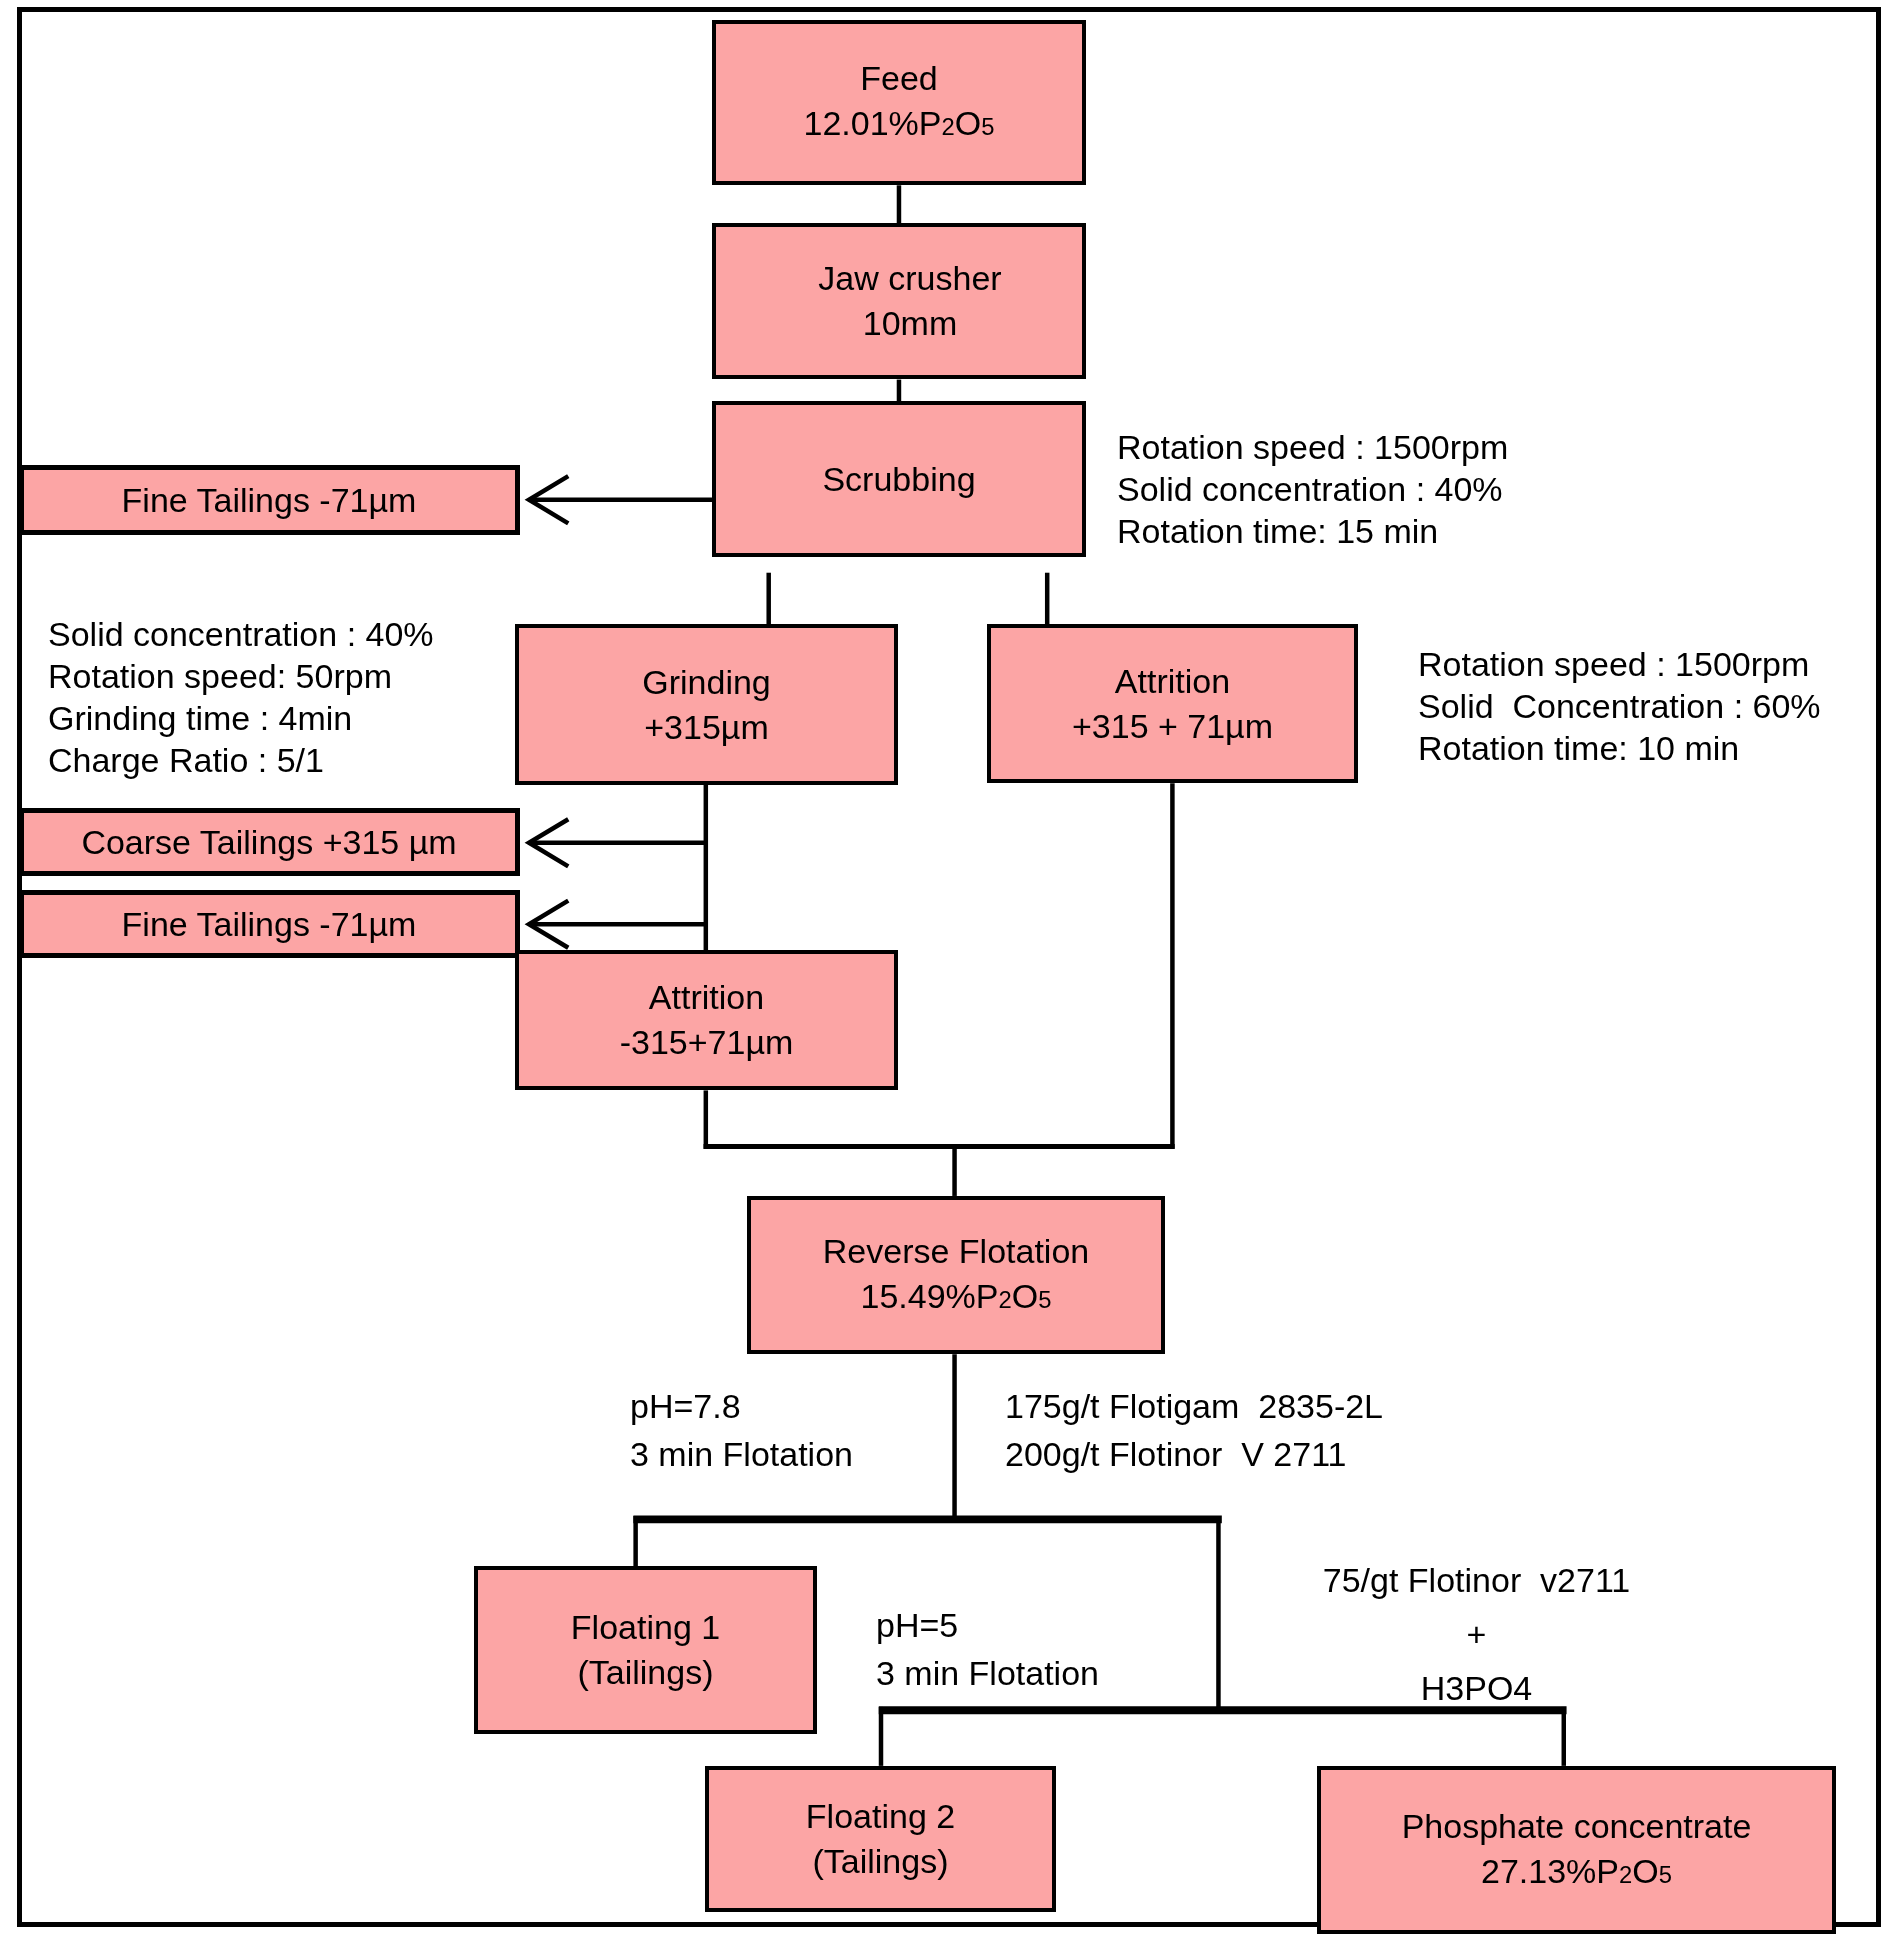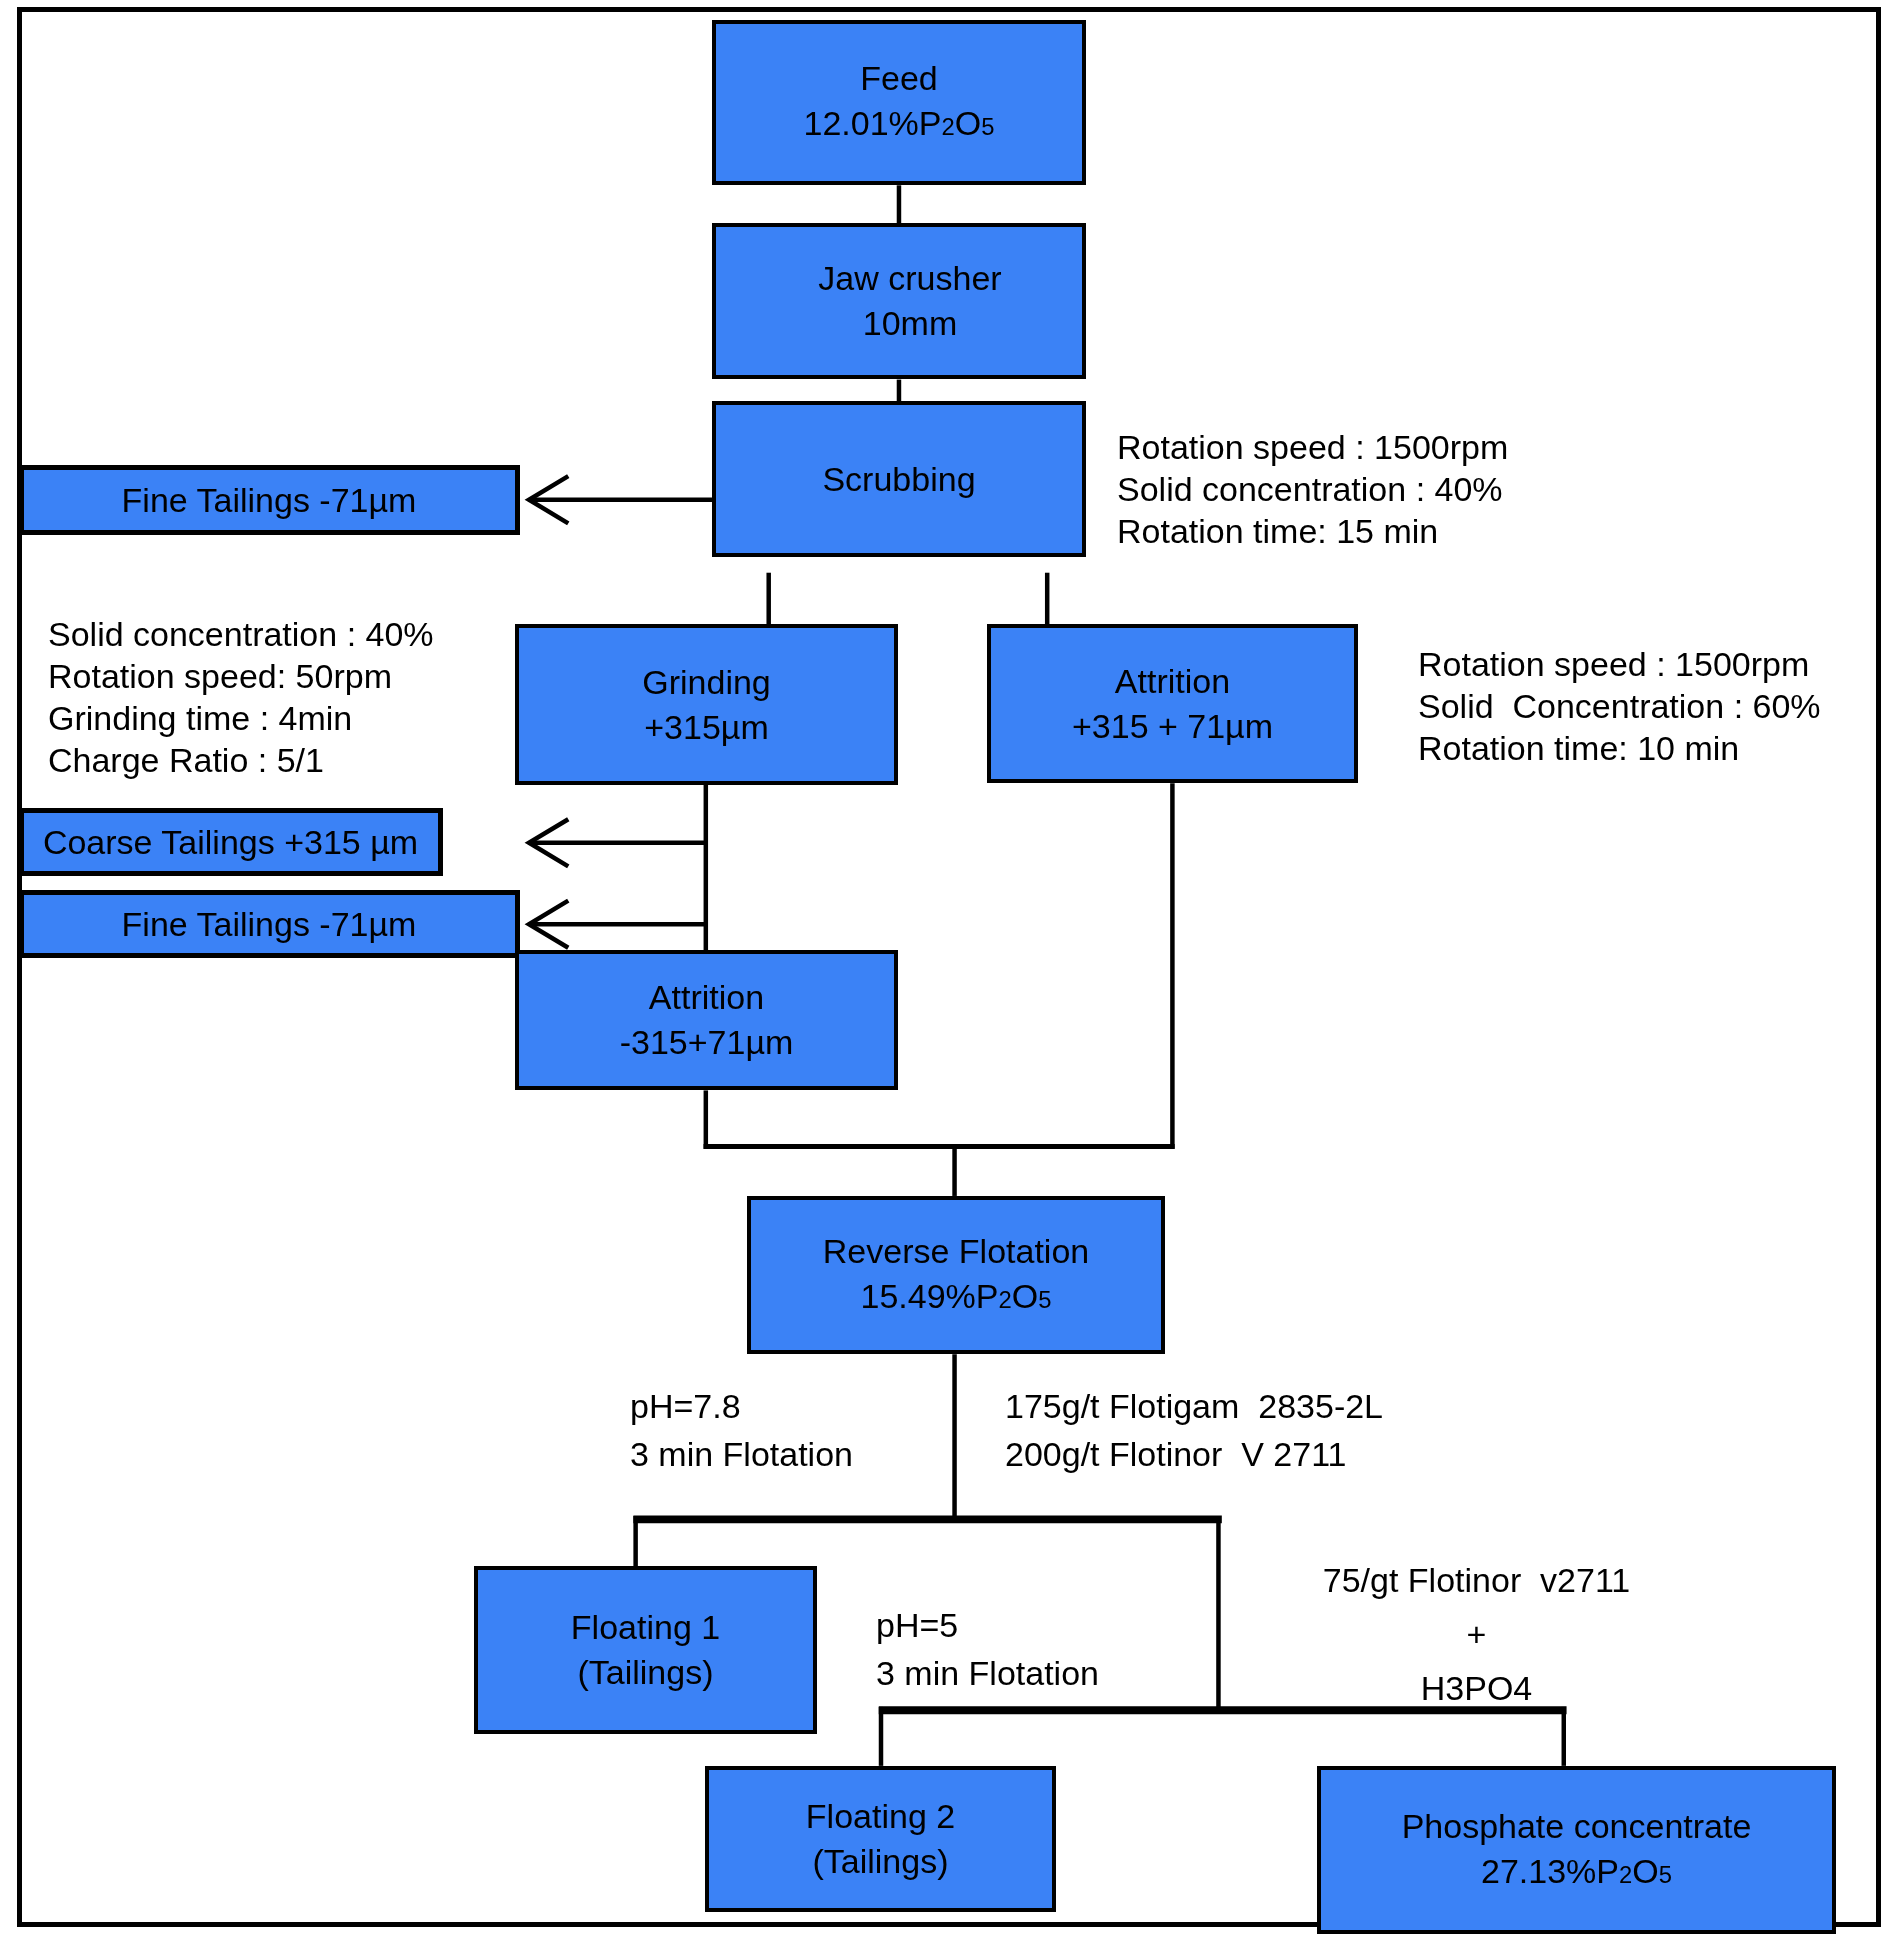--- a/index.html
+++ b/index.html
@@ -1,21 +1,21 @@
 <!DOCTYPE html>
 <html style="font-size:9px"><head>
 <meta charset="utf-8">
 <style>
   html,body{margin:0;padding:0;background:#ffffff;}
   body{width:1899px;height:1936px;overflow:hidden;position:relative;
        font-family:"Liberation Sans", sans-serif;color:#000;}
   .canvas{position:absolute;left:0;top:0;width:1899px;height:1936px;background:#fff;}
   .wires{position:absolute;left:0;top:0;width:1899px;height:1936px;}
   .frame{position:absolute;left:17px;top:6.7px;width:1854px;height:1910px;border:5.6px solid #000;}
-  .box{position:absolute;border:4.5px solid #000;background:#3b82f6;display:flex;flex-direction:column;
+  .box{position:absolute;border:4.5px solid #000;background:#fca5a5;display:flex;flex-direction:column;
        align-items:center;justify-content:center;text-align:center;box-sizing:border-box;}
   .box .t{font-size:34px;line-height:45px;white-space:pre;}
   .tail{border-width:5px;}
   .ann{position:absolute;}
   .ann .l{font-size:34px;line-height:42px;white-space:pre;}
   .ann.center{text-align:center;}
   .ann.big .l{line-height:48px;}
   .ann.sp .l{line-height:54px;}
   .sb{font-size:0.7em;}
 </style>
@@ -78,21 +78,21 @@
   <div class="box" style="left:515px;top:624px;width:383px;height:161px;">
     <div class="t">Grinding</div>
     <div class="t">+315µm</div>
   </div>
 
   <div class="box" style="left:987px;top:624px;width:371px;height:159px;">
     <div class="t">Attrition</div>
     <div class="t">+315 + 71µm</div>
   </div>
 
-  <div class="box tail" style="left:18.5px;top:808px;width:424px;height:68px;">
+  <div class="box tail" style="left:18.5px;top:808px;width:501px;height:68px;">
     <div class="t">Coarse Tailings +315 µm</div>
   </div>
 
   <div class="box tail" style="left:18.5px;top:890px;width:501px;height:68px;">
     <div class="t">Fine Tailings -71µm</div>
   </div>
 
   <div class="box" style="left:515px;top:950px;width:383px;height:140px;">
     <div class="t">Attrition</div>
     <div class="t">-315+71µm</div>

